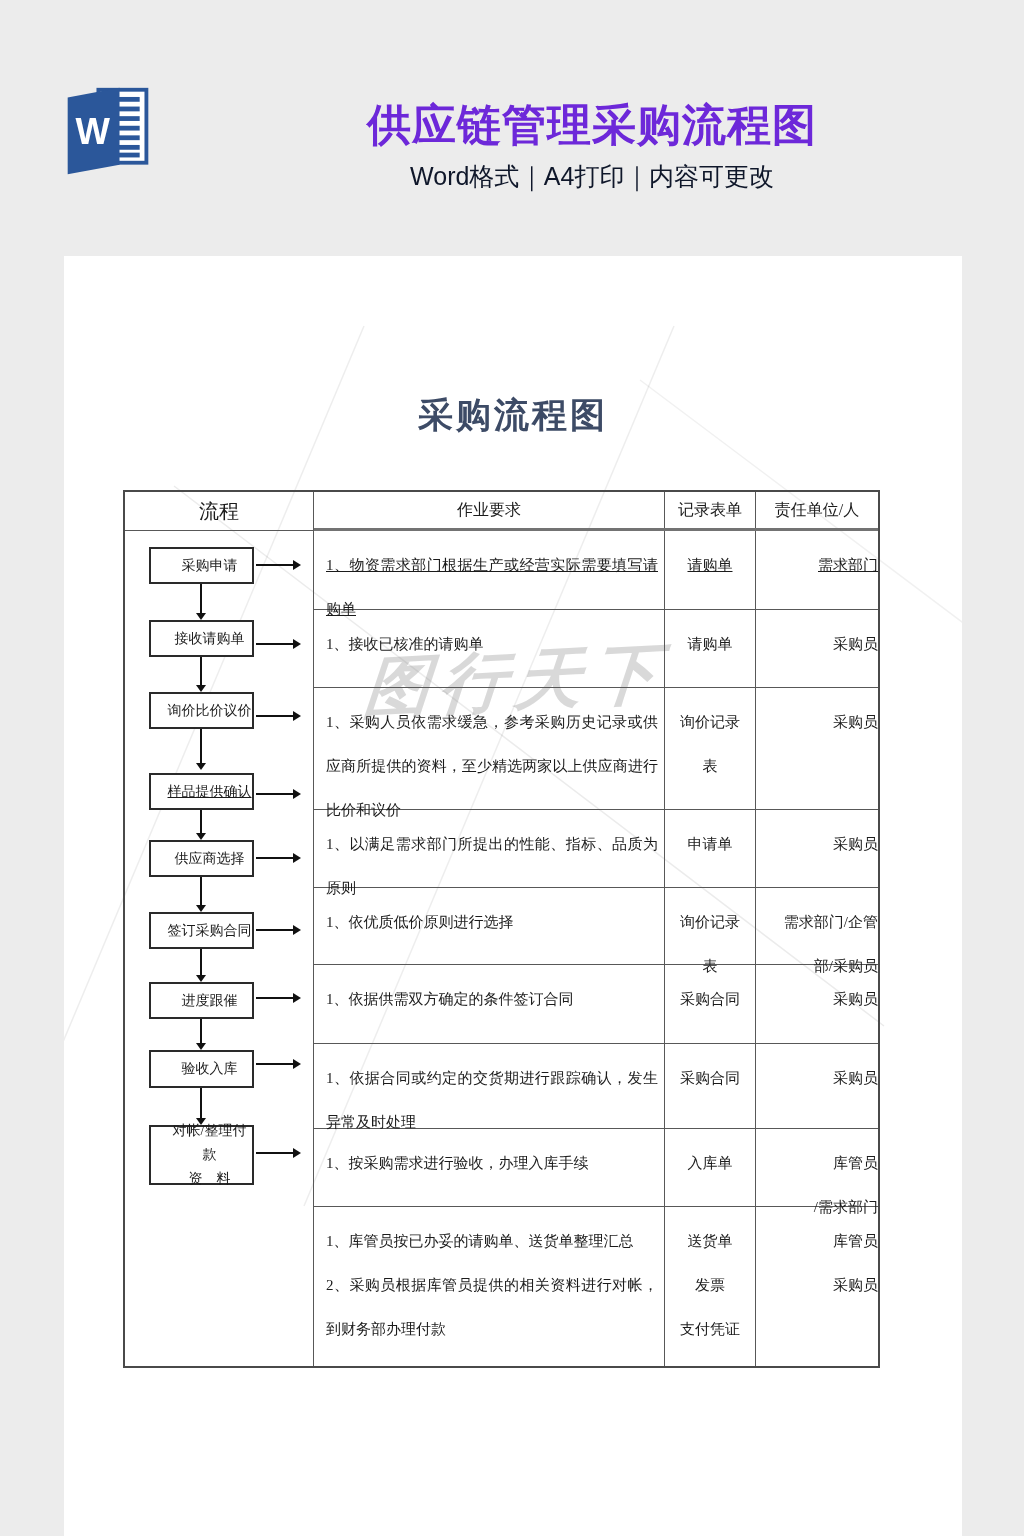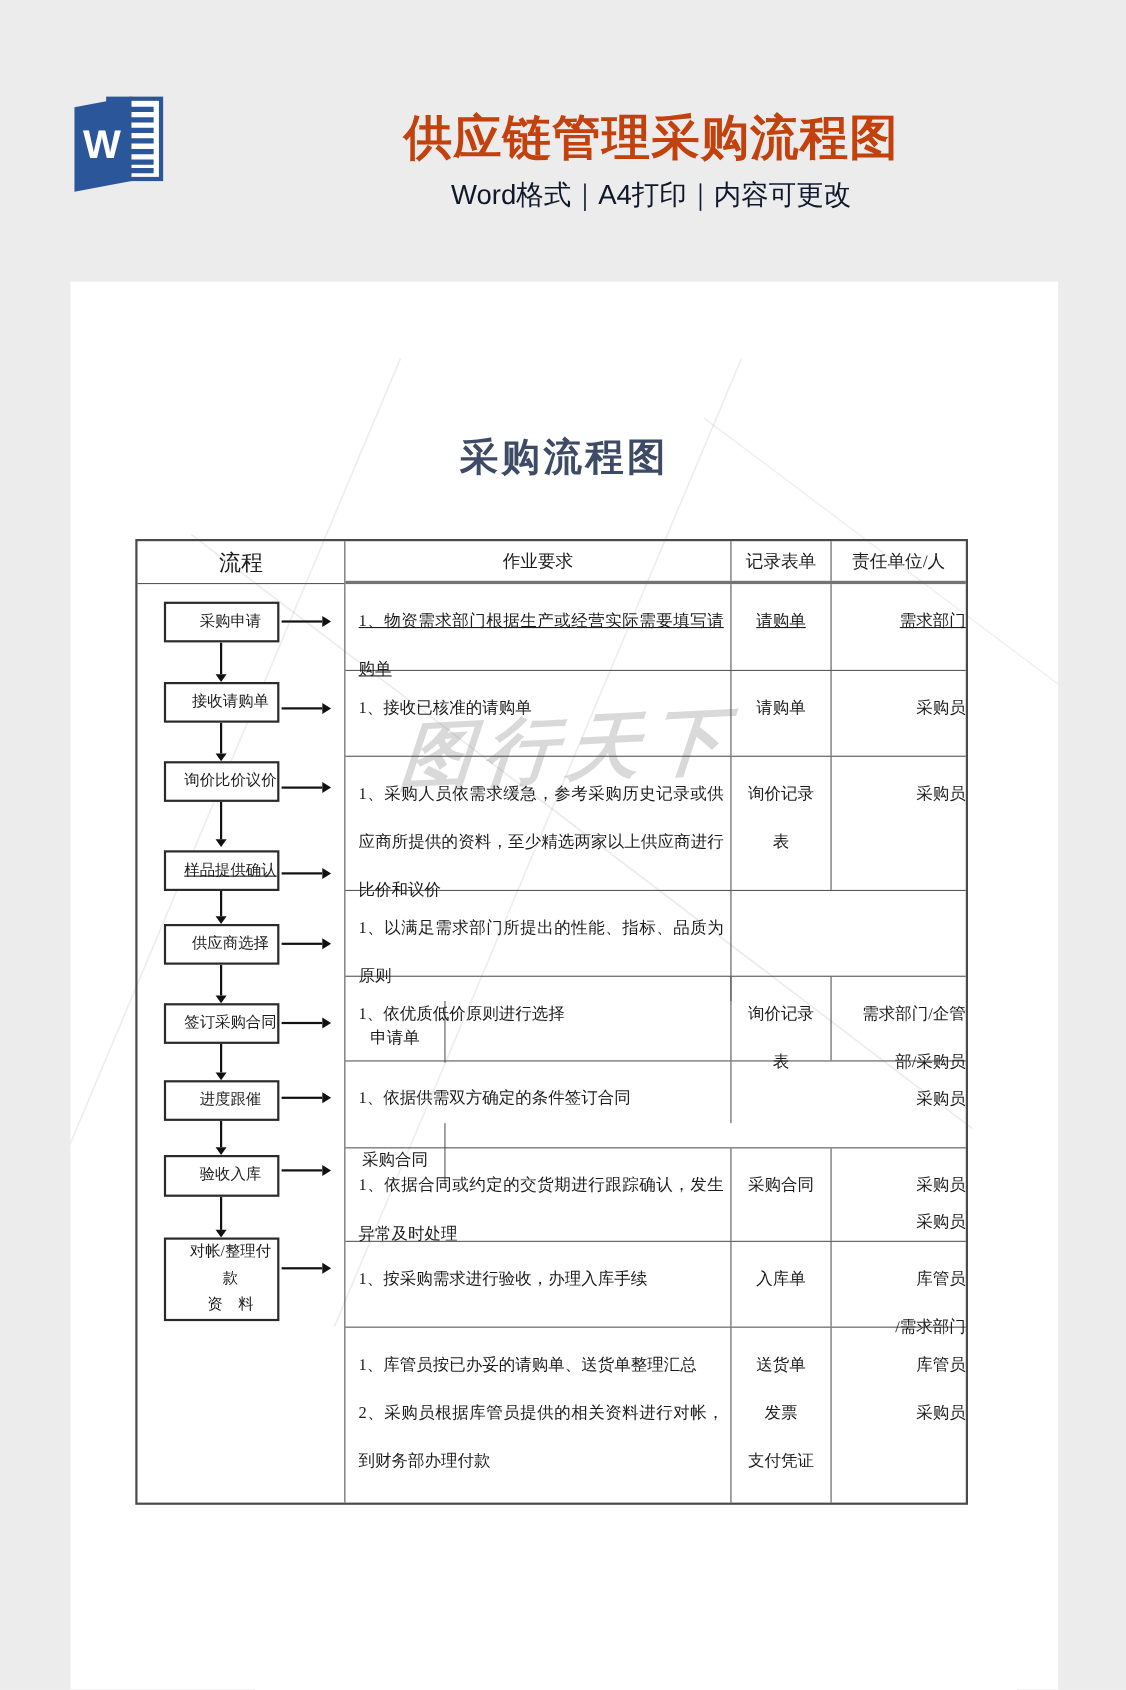--- a/index.html
+++ b/index.html
@@ -4,21 +4,21 @@
 <style>
   * { margin: 0; padding: 0; box-sizing: border-box; }
   html, body { width: 1024px; }
   body { font-family: "Liberation Sans", "DejaVu Sans", sans-serif; background: #ececec; }
   .stage { position: relative; width: 1024px; height: 1536px; background: #ececec; overflow: hidden; }
 
   
   .banner { position: absolute; left: 0; top: 0; width: 1024px; height: 256px; }
   .word-icon { position: absolute; left: 60px; top: 84px; width: 96px; height: 96px; }
   .banner-title { position: absolute; left: 160px; right: 0; top: 96px; text-align: center;
-    font-size: 44px; font-weight: bold; color: #c2410c; letter-spacing: 1px; }
+    font-size: 44px; font-weight: bold; color: #6d28d9; letter-spacing: 1px; }
   .banner-sub { position: absolute; left: 160px; right: 0; top: 160px; text-align: center;
     font-size: 25px; color: #0f172a; }
 
   
   .page { position: absolute; left: 64px; top: 256px; width: 898px; height: 1280px; background: #ffffff; }
   .page-title { position: absolute; left: 0; width: 898px; top: 136px; text-align: center;
     font-size: 35px; font-weight: bold; color: #3d4b66; letter-spacing: 3px; }
 
   
   .wm-text { position: absolute; left: 300px; top: 380px; font-size: 66px; font-weight: bold;
@@ -41,37 +41,37 @@
   .trow { display: flex; border-bottom: 1px solid #585858; }
   .trow:last-child { border-bottom: none; flex: 1; }
   .c-req  { width: 351px; border-right: 1px solid #585858; padding: 12px 6px 0 12px;
     font-size: 15px; line-height: 44px; text-align: justify; }
   .c-form { width: 91px; border-right: 1px solid #585858; padding-top: 12px; text-align: center;
     font-size: 15px; line-height: 44px; white-space: pre-line; }
   .c-own  { flex: 1; padding-top: 12px; text-align: right; font-size: 15px; line-height: 44px; white-space: pre-line; }
   .h-req { width: 351px; border-right: 1px solid #585858; }
   .h-form { width: 91px; border-right: 1px solid #585858; }
   .h-own { flex: 1; }
-  .r1 { height: 79px; text-decoration: underline; } .r2 { height: 78px; } .r3 { height: 122px; } .r4 { height: 78px; flex-direction: column; }
-  .r5 { height: 77px; } .r6 { height: 79px; flex-direction: column; } .r7 { height: 85px; } .r8 { height: 78px; }
+  .r1 { height: 79px; text-decoration: underline; } .r2 { height: 78px; } .r3 { height: 122px; } .r4 { height: 78px; }
+  .r5 { height: 77px; } .r6 { height: 79px; } .r7 { height: 85px; } .r8 { height: 78px; }
   .c-req.multi { white-space: pre-line; }
 
   
   .fbox { position: absolute; left: 24px; width: 105px; border: 2px solid #2a2a2a; background: #fff;
     display: flex; align-items: center; justify-content: center; text-align: center;
     font-size: 14px; line-height: 22px; white-space: pre-line; z-index: 2; padding-left: 16px; }
   .varrow { position: absolute; left: 75px; width: 2px; background: #111; z-index: 1; }
   .varrow::after { content: ''; position: absolute; bottom: -7px; left: -4px;
     border: 5px solid transparent; border-bottom: none; border-top: 7px solid #111; }
   .harrow { position: absolute; left: 131px; width: 37px; height: 2px; background: #111; z-index: 1; }
   .harrow::after { content: ''; position: absolute; right: -8px; top: -4px;
     border: 5px solid transparent; border-right: none; border-left: 8px solid #111; }
   .b1 { top: 16px;  height: 37px; } .b2 { top: 89px;  height: 37px; } .b3 { top: 161px; height: 37px; }
   .b4 { top: 242px; height: 37px; text-decoration: underline; } .b5 { top: 309px; height: 37px; } .b6 { top: 381px; height: 37px; }
-  .b7 { top: 451px; height: 37px; } .b8 { top: 519px; height: 38px; } .b9 { top: 594px; height: 76px; line-height: 24px; }
+  .b7 { top: 451px; height: 37px; } .b8 { top: 519px; height: 38px; } .b9 { top: 594px; height: 60px; line-height: 24px; }
   .v1 { top: 53px;  height: 29px; } .v2 { top: 126px; height: 28px; } .v3 { top: 198px; height: 34px; }
   .v4 { top: 276px; height: 26px; } .v5 { top: 346px; height: 28px; } .v6 { top: 418px; height: 26px; }
   .v7 { top: 488px; height: 24px; } .v8 { top: 557px; height: 30px; }
   .ha1 { top: 33px; } .ha2 { top: 112px; } .ha3 { top: 184px; } .ha4 { top: 262px; } .ha5 { top: 326px; }
   .ha6 { top: 398px; } .ha7 { top: 466px; } .ha8 { top: 532px; } .ha9 { top: 621px; }
 </style>
 </head>
 <body>
 
 <div class="stage">

